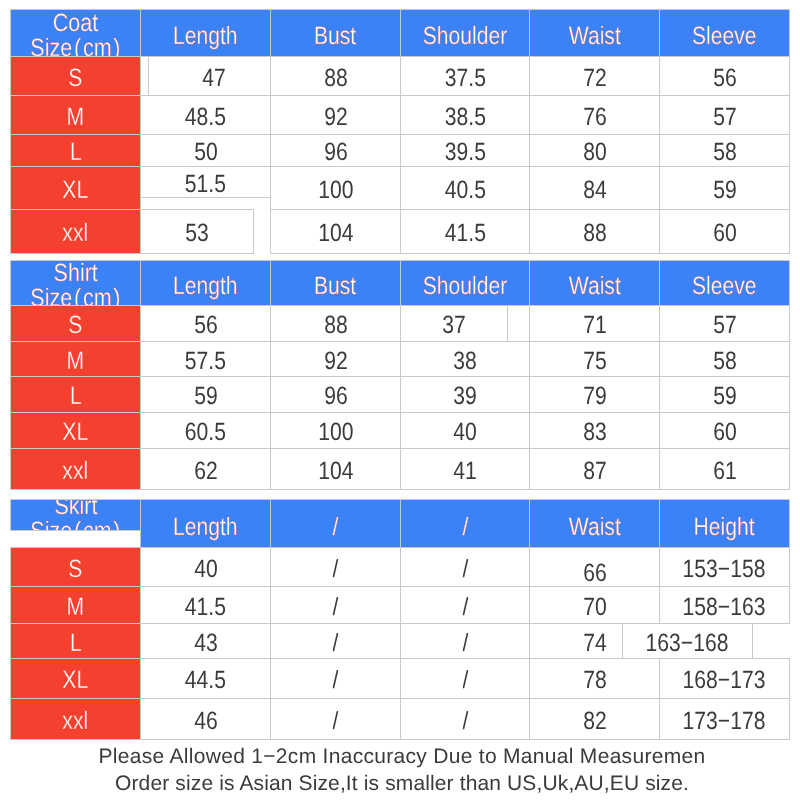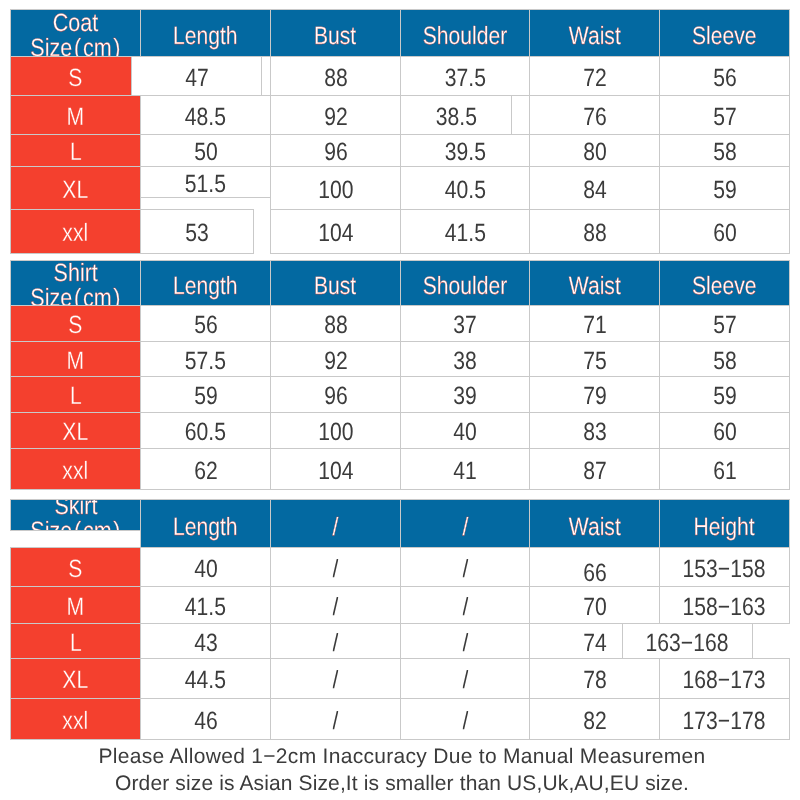--- a/index.html
+++ b/index.html
@@ -33,21 +33,21 @@
     line-height: 1;
     overflow: hidden;
   }
   .cell > .tx {
     display: inline-block;
     transform: scaleX(0.845) translateZ(0);
     white-space: nowrap;
   }
   .cell.corner > .tx { transform: scaleX(0.86) translateZ(0); }
   .cell.hdr {
-    background: #0369a1;
+    background: #3b82f6;
     color: #ffffff;
     font-size: 25px;
     padding-top: 7px;
     -webkit-text-stroke: 0.3px #F4402E;
   }
   .cell.rowhdr {
     background: #F4402E;
     color: #ffffff;
     font-size: 25px;
     padding-top: 4px;
@@ -98,21 +98,21 @@
       </div>
       <div class="cell hdr" style="left:529px;top:9px;width:131px;height:48px">
         <span class="tx">Waist</span>
       </div>
       <div class="cell hdr" style="left:659px;top:9px;width:131px;height:48px">
         <span class="tx">Sleeve</span>
       </div>
       <div class="cell rowhdr" style="left:10px;top:56px;width:131px;height:40px">
         <span class="tx">S</span>
       </div>
-      <div class="cell val" style="left:131px;top:56px;width:131px;height:40px">
+      <div class="cell val" style="left:148px;top:56px;width:131px;height:40px">
         <span class="tx">47</span>
       </div>
       <div class="cell val" style="left:270px;top:56px;width:131px;height:40px">
         <span class="tx">88</span>
       </div>
       <div class="cell val" style="left:400px;top:56px;width:130px;height:40px">
         <span class="tx">37.5</span>
       </div>
       <div class="cell val" style="left:529px;top:56px;width:131px;height:40px">
         <span class="tx">72</span>
@@ -122,21 +122,21 @@
       </div>
       <div class="cell rowhdr" style="left:10px;top:95px;width:131px;height:40px">
         <span class="tx">M</span>
       </div>
       <div class="cell val" style="left:140px;top:95px;width:131px;height:40px">
         <span class="tx">48.5</span>
       </div>
       <div class="cell val" style="left:270px;top:95px;width:131px;height:40px">
         <span class="tx">92</span>
       </div>
-      <div class="cell val" style="left:400px;top:95px;width:112px;height:40px">
+      <div class="cell val" style="left:400px;top:95px;width:130px;height:40px">
         <span class="tx">38.5</span>
       </div>
       <div class="cell val" style="left:529px;top:95px;width:131px;height:40px">
         <span class="tx">76</span>
       </div>
       <div class="cell val" style="left:659px;top:95px;width:131px;height:40px">
         <span class="tx">57</span>
       </div>
       <div class="cell rowhdr" style="left:10px;top:134px;width:131px;height:33px">
         <span class="tx">L</span>
@@ -213,21 +213,21 @@
       </div>
       <div class="cell rowhdr" style="left:10px;top:305px;width:131px;height:37px">
         <span class="tx">S</span>
       </div>
       <div class="cell val" style="left:140px;top:305px;width:131px;height:37px">
         <span class="tx">56</span>
       </div>
       <div class="cell val" style="left:270px;top:305px;width:131px;height:37px">
         <span class="tx">88</span>
       </div>
-      <div class="cell val" style="left:400px;top:305px;width:130px;height:37px">
+      <div class="cell val" style="left:400px;top:305px;width:108px;height:37px">
         <span class="tx">37</span>
       </div>
       <div class="cell val" style="left:529px;top:305px;width:131px;height:37px">
         <span class="tx">71</span>
       </div>
       <div class="cell val" style="left:659px;top:305px;width:131px;height:37px">
         <span class="tx">57</span>
       </div>
       <div class="cell rowhdr" style="left:10px;top:341px;width:131px;height:36px">
         <span class="tx">M</span>

